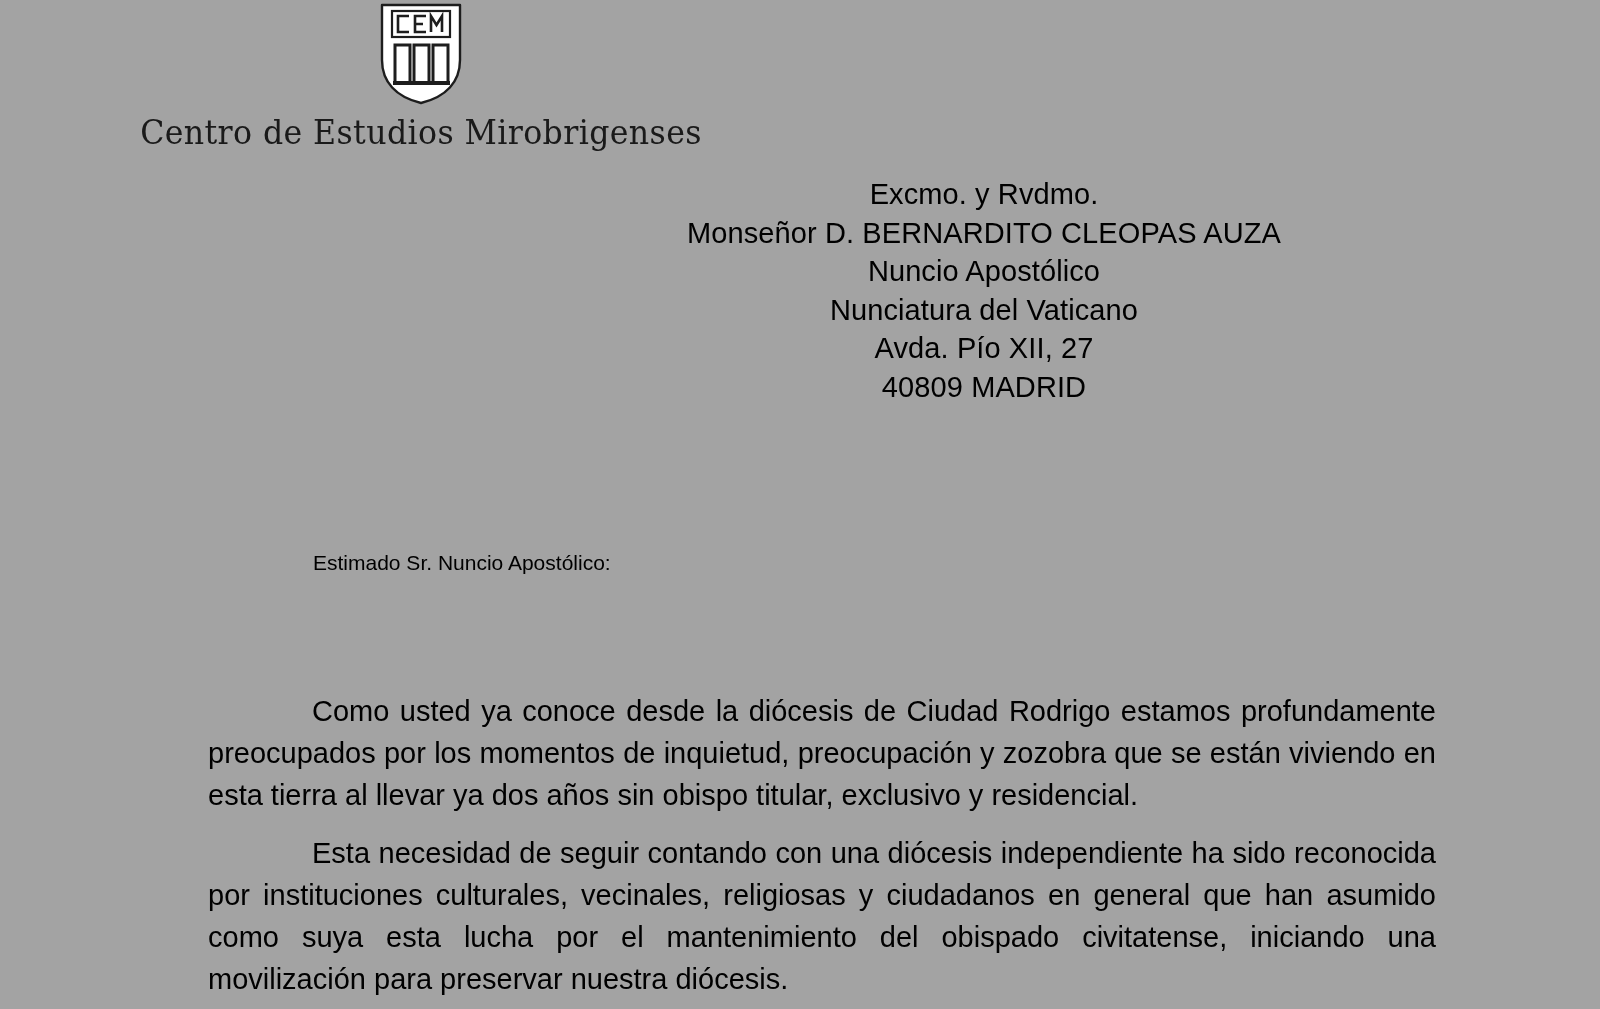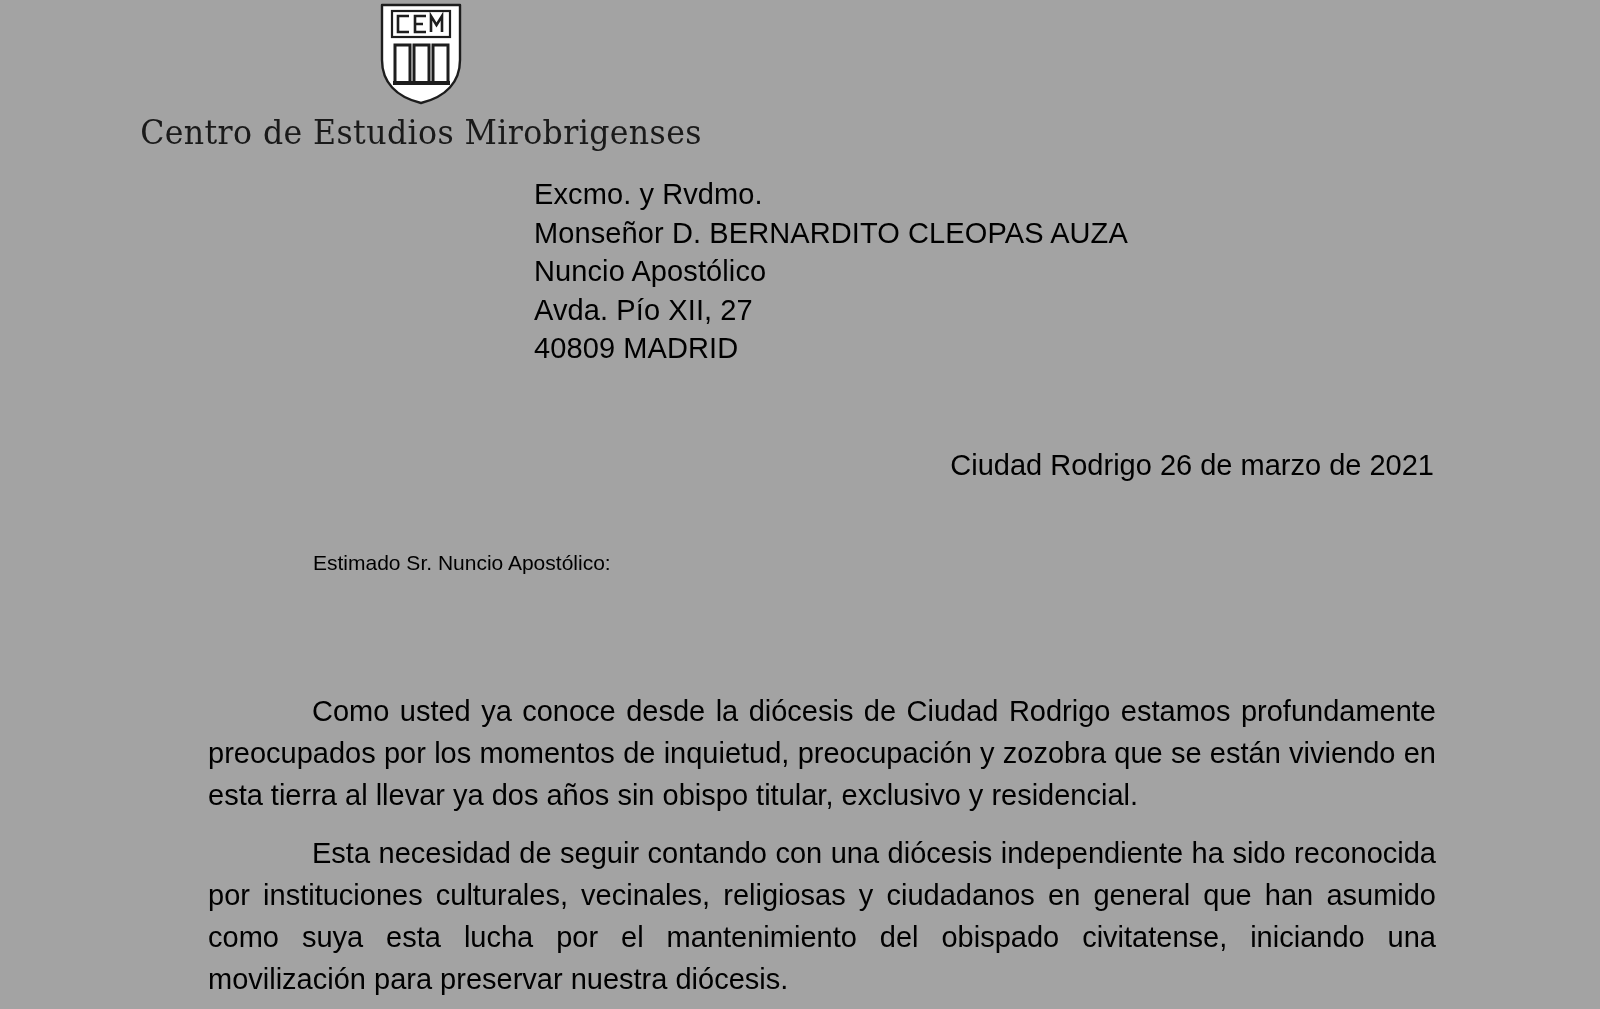--- a/index.html
+++ b/index.html
@@ -54,21 +54,21 @@
     transform: scaleX(0.93);
     transform-origin: center center;
   }
 
   
   .addressee {
     position: absolute;
     right: 166px;
     top: 175px;
     width: 900px;
-    text-align: left;
+    text-align: center;
     font-size: 29px;
     line-height: 38.5px;
     font-weight: 400;
     letter-spacing: 0.1px;
   }
   .addressee .line {
     display: block;
     white-space: nowrap;
   }
 
@@ -145,25 +145,25 @@
       </g>
     </svg>
 
     <div class="org-name">Centro de Estudios Mirobrigenses</div>
   </div>
 
   <div class="addressee">
     <span class="line">Excmo. y Rvdmo.</span>
     <span class="line">Monseñor D. BERNARDITO CLEOPAS AUZA</span>
     <span class="line">Nuncio Apostólico</span>
+    <span class="line">Nunciatura del Vaticano</span>
     <span class="line">Avda. Pío XII, 27</span>
     <span class="line">40809 MADRID</span>
   </div>
 
-  <div class="dateline">Ciudad Rodrigo 26 de marzo de 2021</div>
 
   <div class="salutation">Estimado Sr. Nuncio Apostólico:</div>
 
   <div class="body-copy">
     <p>Como usted ya conoce desde la diócesis de Ciudad Rodrigo estamos profundamente preocupados por  los momentos de inquietud, preocupación y zozobra que se están viviendo en esta tierra al llevar ya dos años sin obispo titular, exclusivo y residencial.</p>
     <p>Esta necesidad de seguir contando con una diócesis independiente ha sido reconocida por instituciones culturales, vecinales, religiosas y ciudadanos en general que han asumido como suya esta lucha por el mantenimiento del obispado civitatense, iniciando una movilización para preservar nuestra diócesis.</p>
   </div>
 
 </div>
 

